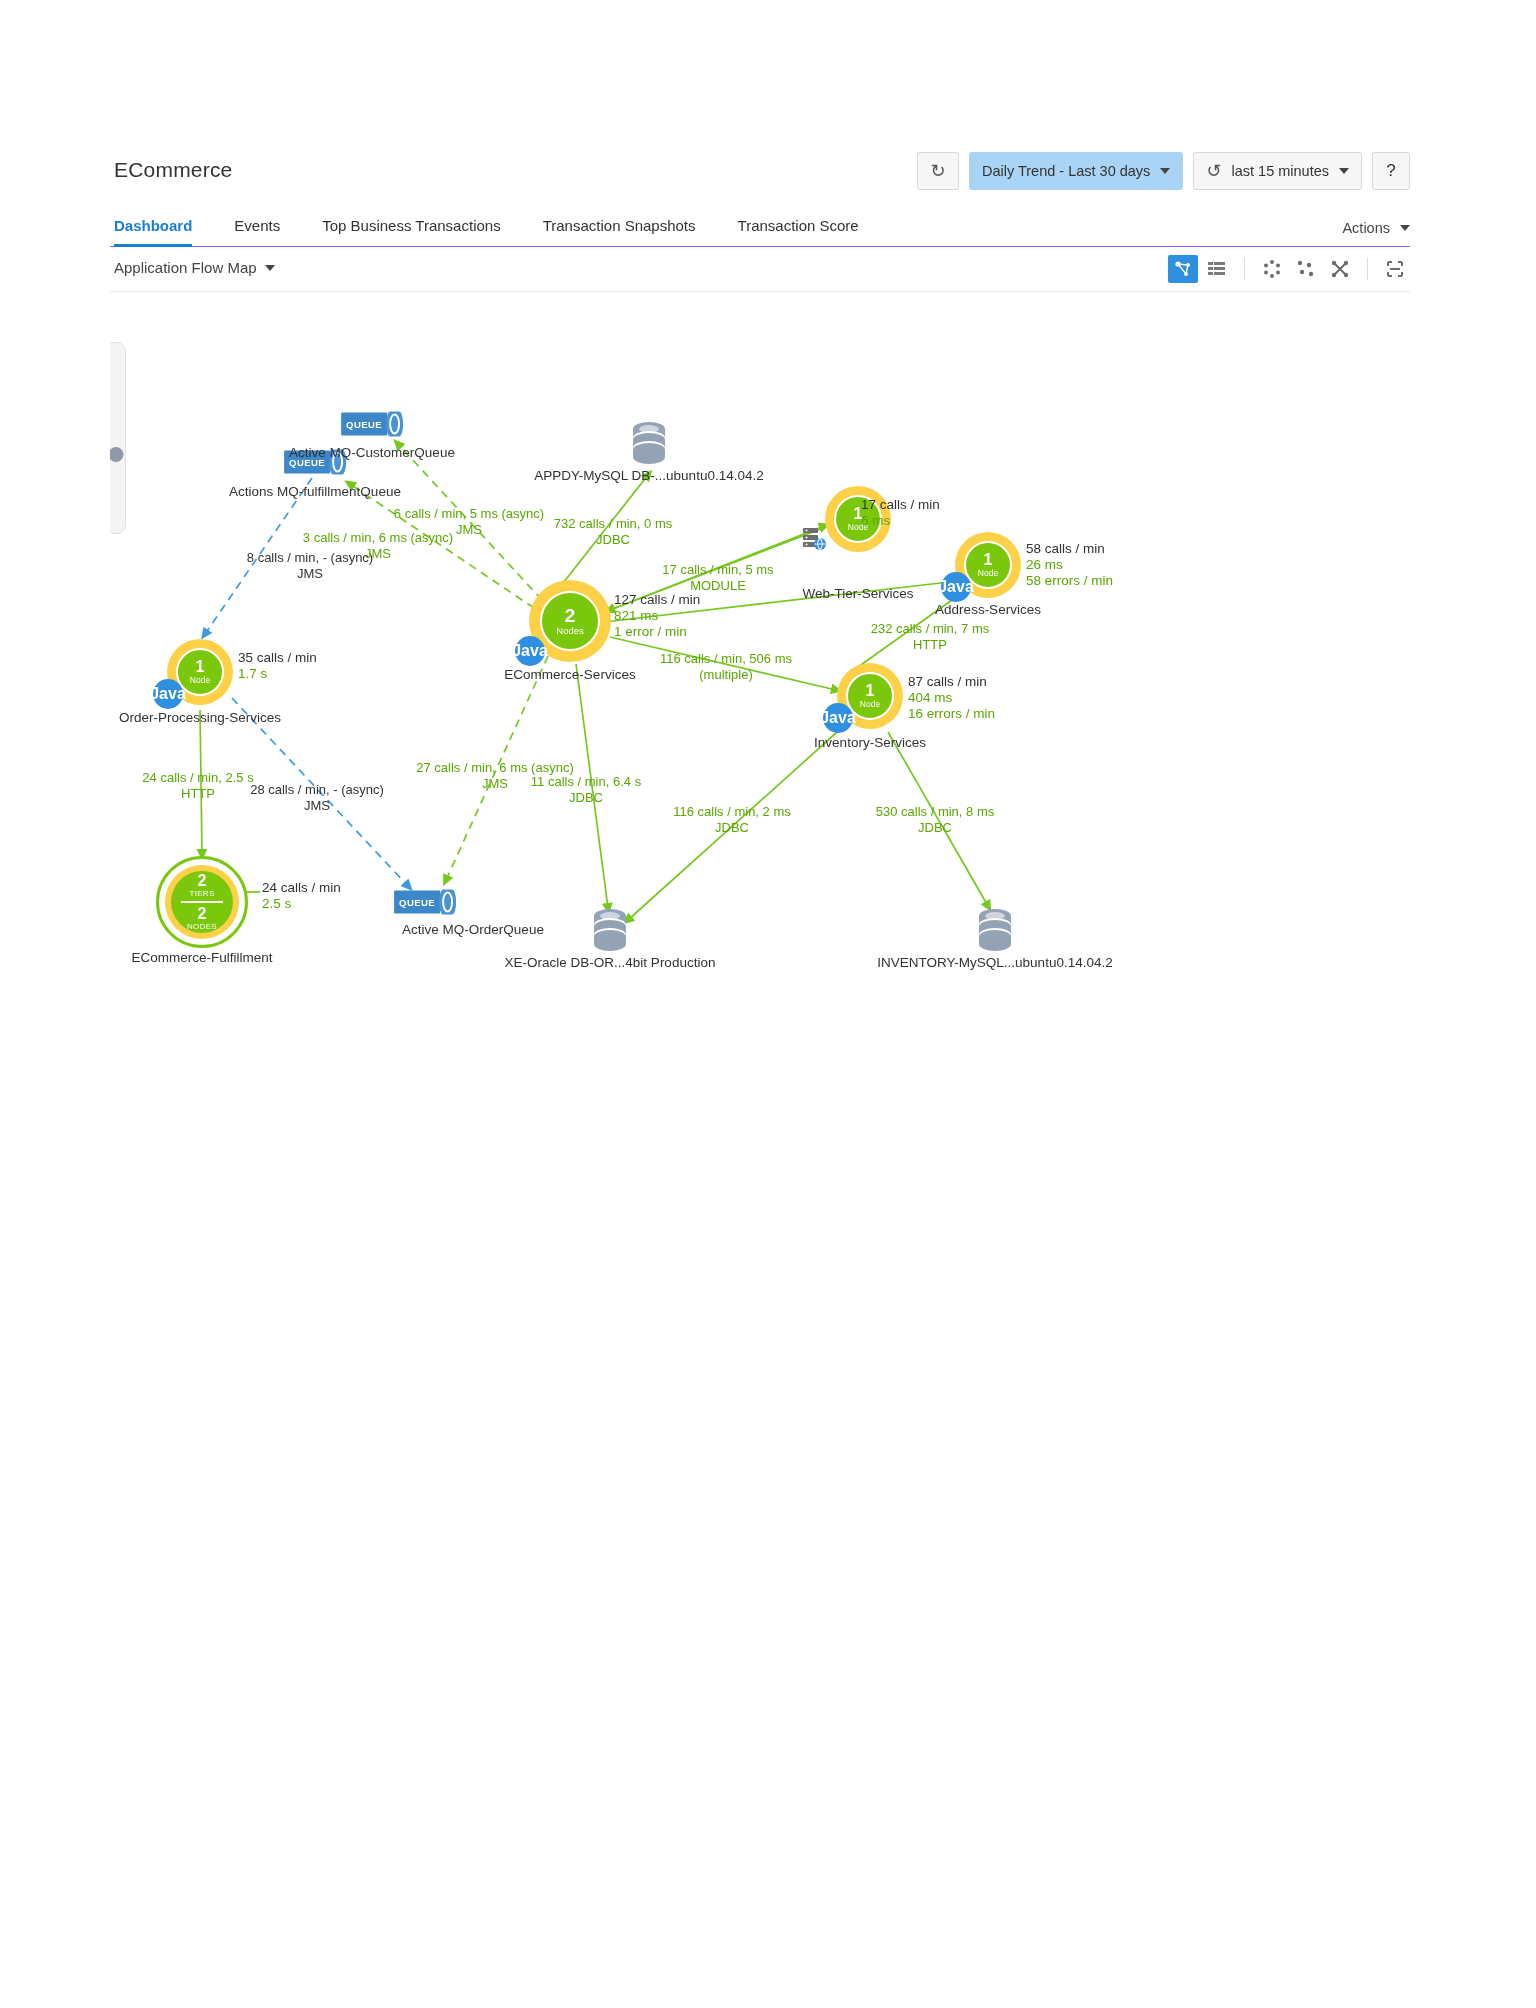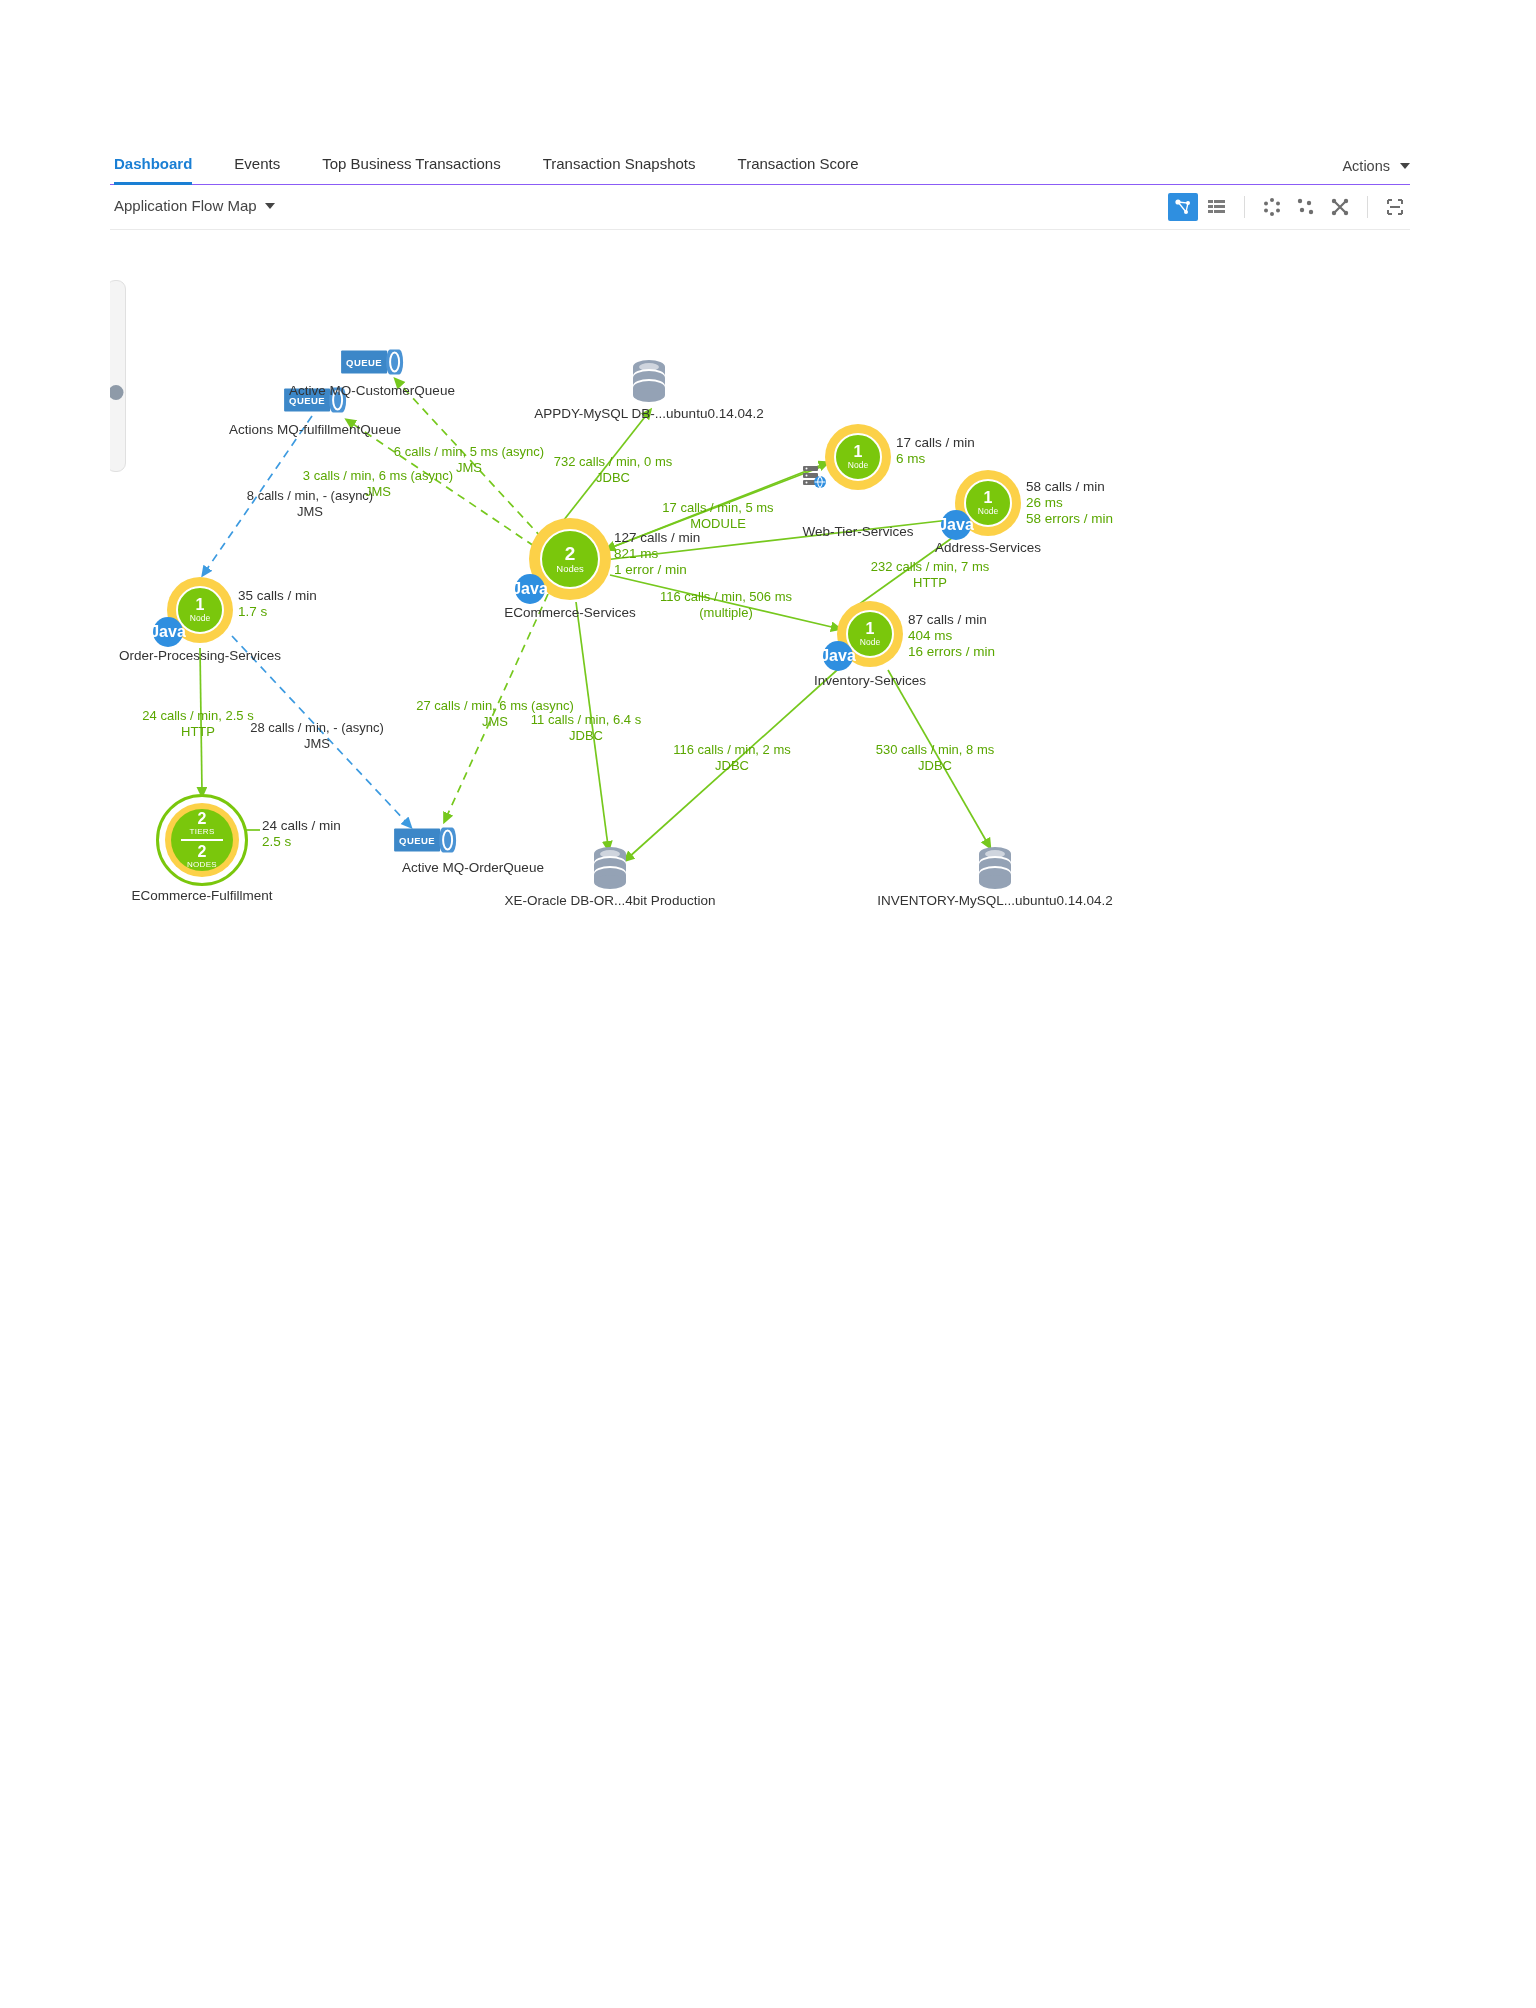--- a/index.html
+++ b/index.html
@@ -96,20 +96,38 @@
 
   .edge-label{position:absolute;font-size:13px;line-height:16px;white-space:nowrap;text-align:center;
               transform:translateX(-50%);color:#5aa700;}
   .edge-label.dark{color:#333;}
 </style>
 </head>
 <body>
 
 <div class="app">
 
+  <div class="header">
+    <div class="app-title">ECommerce</div>
+    <div class="hdr-right">
+      <div class="btn icon-only">
+        <span class="refresh-glyph">↻</span>
+      </div>
+      <div class="btn pill active">
+        <span>Daily Trend - Last 30 days</span>
+        <span class="caret"></span>
+      </div>
+      <div class="btn pill">
+        <span class="refresh-glyph">↺</span>
+        <span>last 15 minutes</span>
+        <span class="caret"></span>
+      </div>
+      <div class="btn help">?</div>
+    </div>
+  </div>
 
   <div class="tabs">
     <div class="tabs-inner">
       <div class="tab active">Dashboard</div>
       <div class="tab">Events</div>
       <div class="tab">Top Business Transactions</div>
       <div class="tab">Transaction Snapshots</div>
       <div class="tab">Transaction Score</div>
     </div>
     <div class="actions-menu">
@@ -369,21 +387,21 @@
                 <circle cx="5.5" cy="13.5" r="1" fill="#fff"></circle>
             <circle cx="5.5" cy="20.5" r="1" fill="#fff"></circle>
               </g>
             <circle cx="19" cy="20" r="6" fill="#2f8fe0"></circle>
             <path d="M13.6,20 h10.8 M19,14.2 c3,3.5 3,8.1 0,11.6 c-3,-3.5 -3,-8.1 0,-11.6" stroke="#fff" stroke-width="1.1" fill="none"></path>
             </svg>
         </div>
       </div>
     </div>
     <div class="node-label" style="left:748px;top:265px;margin-top:29px;">Web-Tier-Services</div>
-    <div class="metrics" style="left:786px;top:205px;">
+    <div class="metrics" style="left:751px;top:205px;">
       <div class="calls">17 calls / min</div>
       <div class="resp">6 ms</div>
     </div>
 
     <div class="node" style="left:878px;top:273px;">
       <div class="tier">
         <div class="inner">
           <span class="num">1</span>
           <span class="lbl">Node</span>
         </div>

